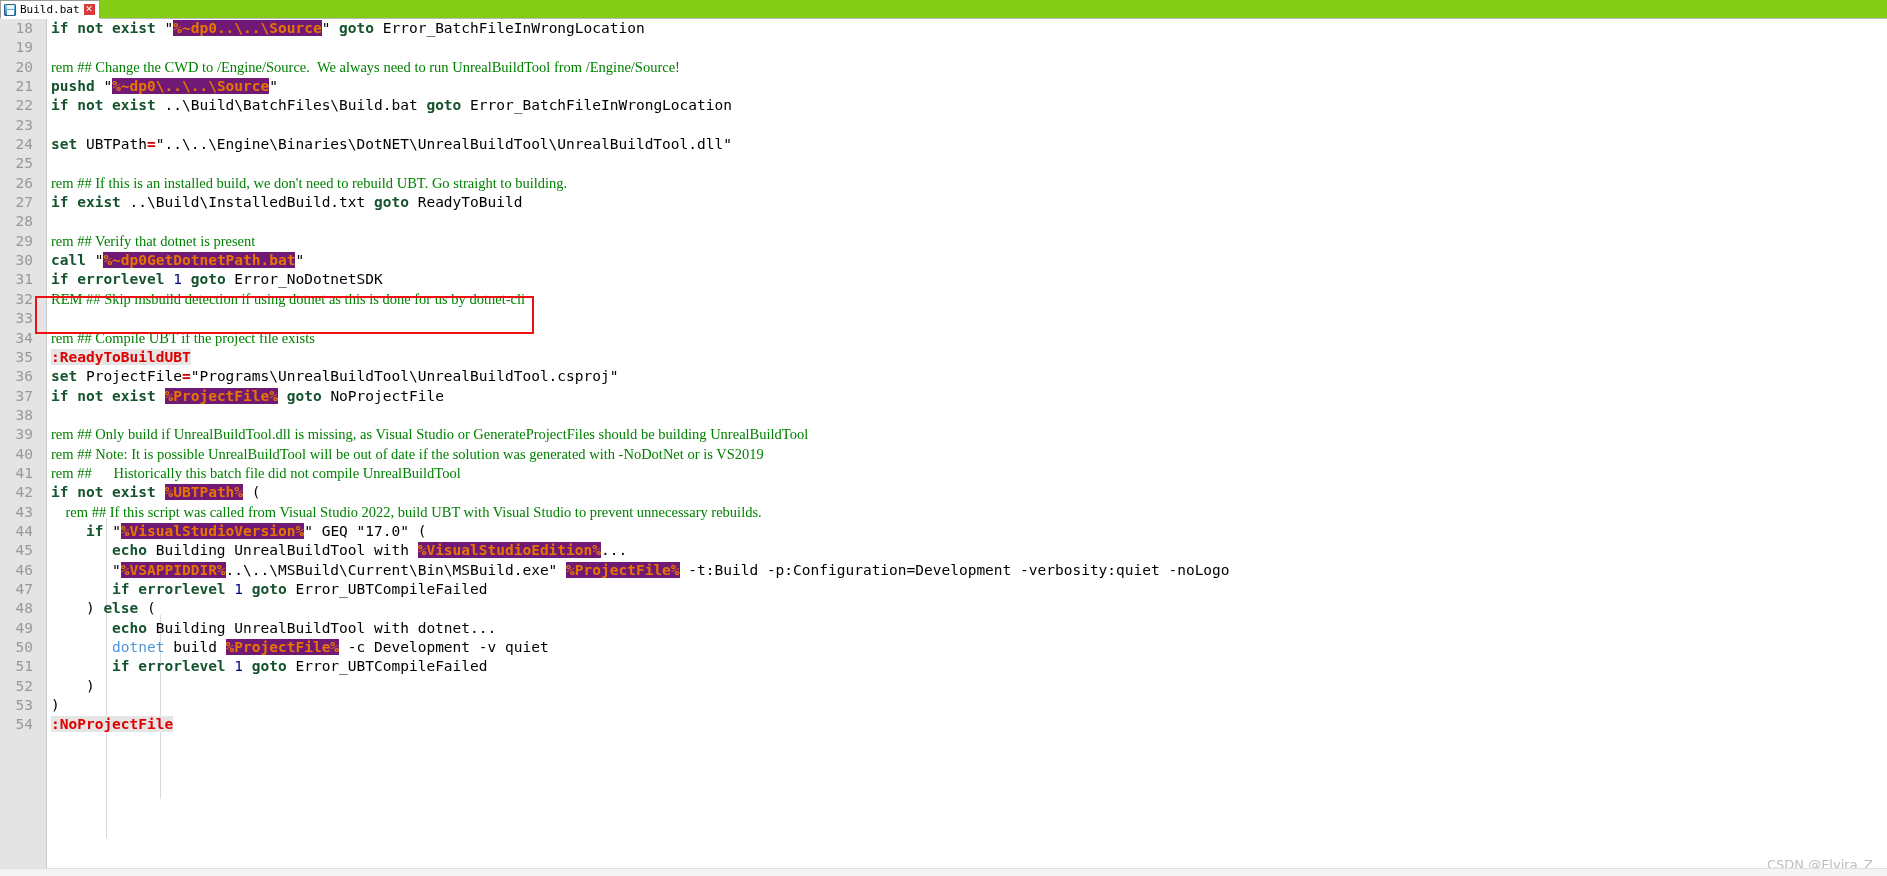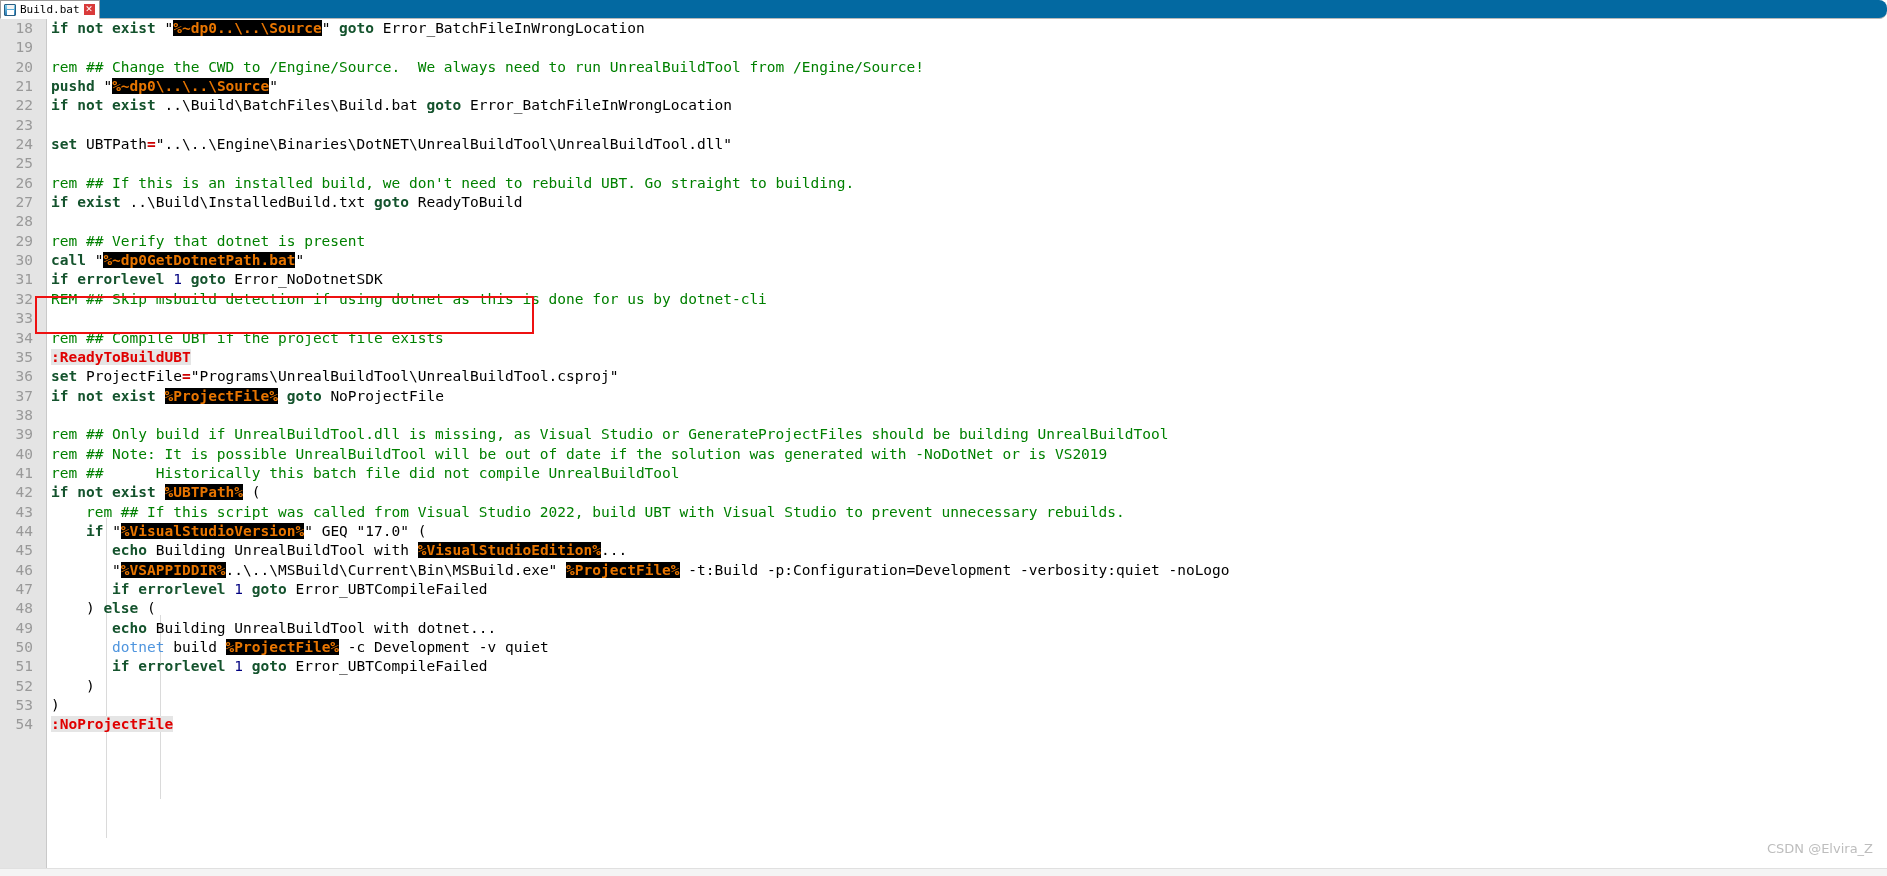--- a/index.html
+++ b/index.html
@@ -8,26 +8,25 @@
     margin: 0; padding: 0;
     width: 1887px; height: 876px;
     background: #ffffff;
     font-family: "DejaVu Sans Mono", "Liberation Mono", monospace;
     overflow: hidden;
   }
 
   
   .tabbar {
     height: 19px;
-    background: #0369a1;
+    background: #84cc16;
     border-bottom: 1px solid #b8b8b8;
     display: flex;
     align-items: flex-end;
     position: relative;
-    border-radius: 8px;
   }
   .tab {
     height: 19px;
     display: flex;
     align-items: center;
     gap: 4px;
     padding: 0 4px 0 3px;
     background: #ffffff;
     border: 1px solid #9a9a9a;
     border-bottom: 1px solid #ffffff;
@@ -115,22 +114,22 @@
   }
   .src {
     padding-left: 11px;
     white-space: pre;
     flex: 1 1 auto;
     color: #000000;
   }
 
   
   .kw    { color: #14532d; font-weight: bold; }   
-  .cmt   { color: #008000; }                      
-  .var   { color: #e87500; font-weight: bold; background: #000000; }                      
+  .cmt   { color: #008000; font-family: Liberation Serif, serif; }                      
+  .var   { color: #e87500; font-weight: bold; background: #701a75; }                      
   .op    { color: #cc0000; font-weight: bold; }   
   .num   { color: #000080; }                      
   .plain { color: #000000; }
   .dotnet{ color: #4f95de; margin-top: 11px; }                      
   .label { color: #e00000; font-weight: bold; background: #e5e5e5; } 
 
   
   .guide {
     position: absolute;
     top: 0; bottom: 0;
@@ -144,21 +143,21 @@
     position: absolute;
     border: 2px solid #ee1111;
     z-index: 3;
     pointer-events: none;
   }
 
   
   .watermark {
     position: absolute;
     right: 14px;
-    bottom: 20px;
+    bottom: 4px;
     color: #bdbdbd;
     font-family: "DejaVu Sans", "Liberation Sans", sans-serif;
     font-size: 13px;
     z-index: 4;
     user-select: none;
   }
   .hscroll {
     position: absolute;
     left: 0; right: 0; bottom: 0;
     height: 8px;

